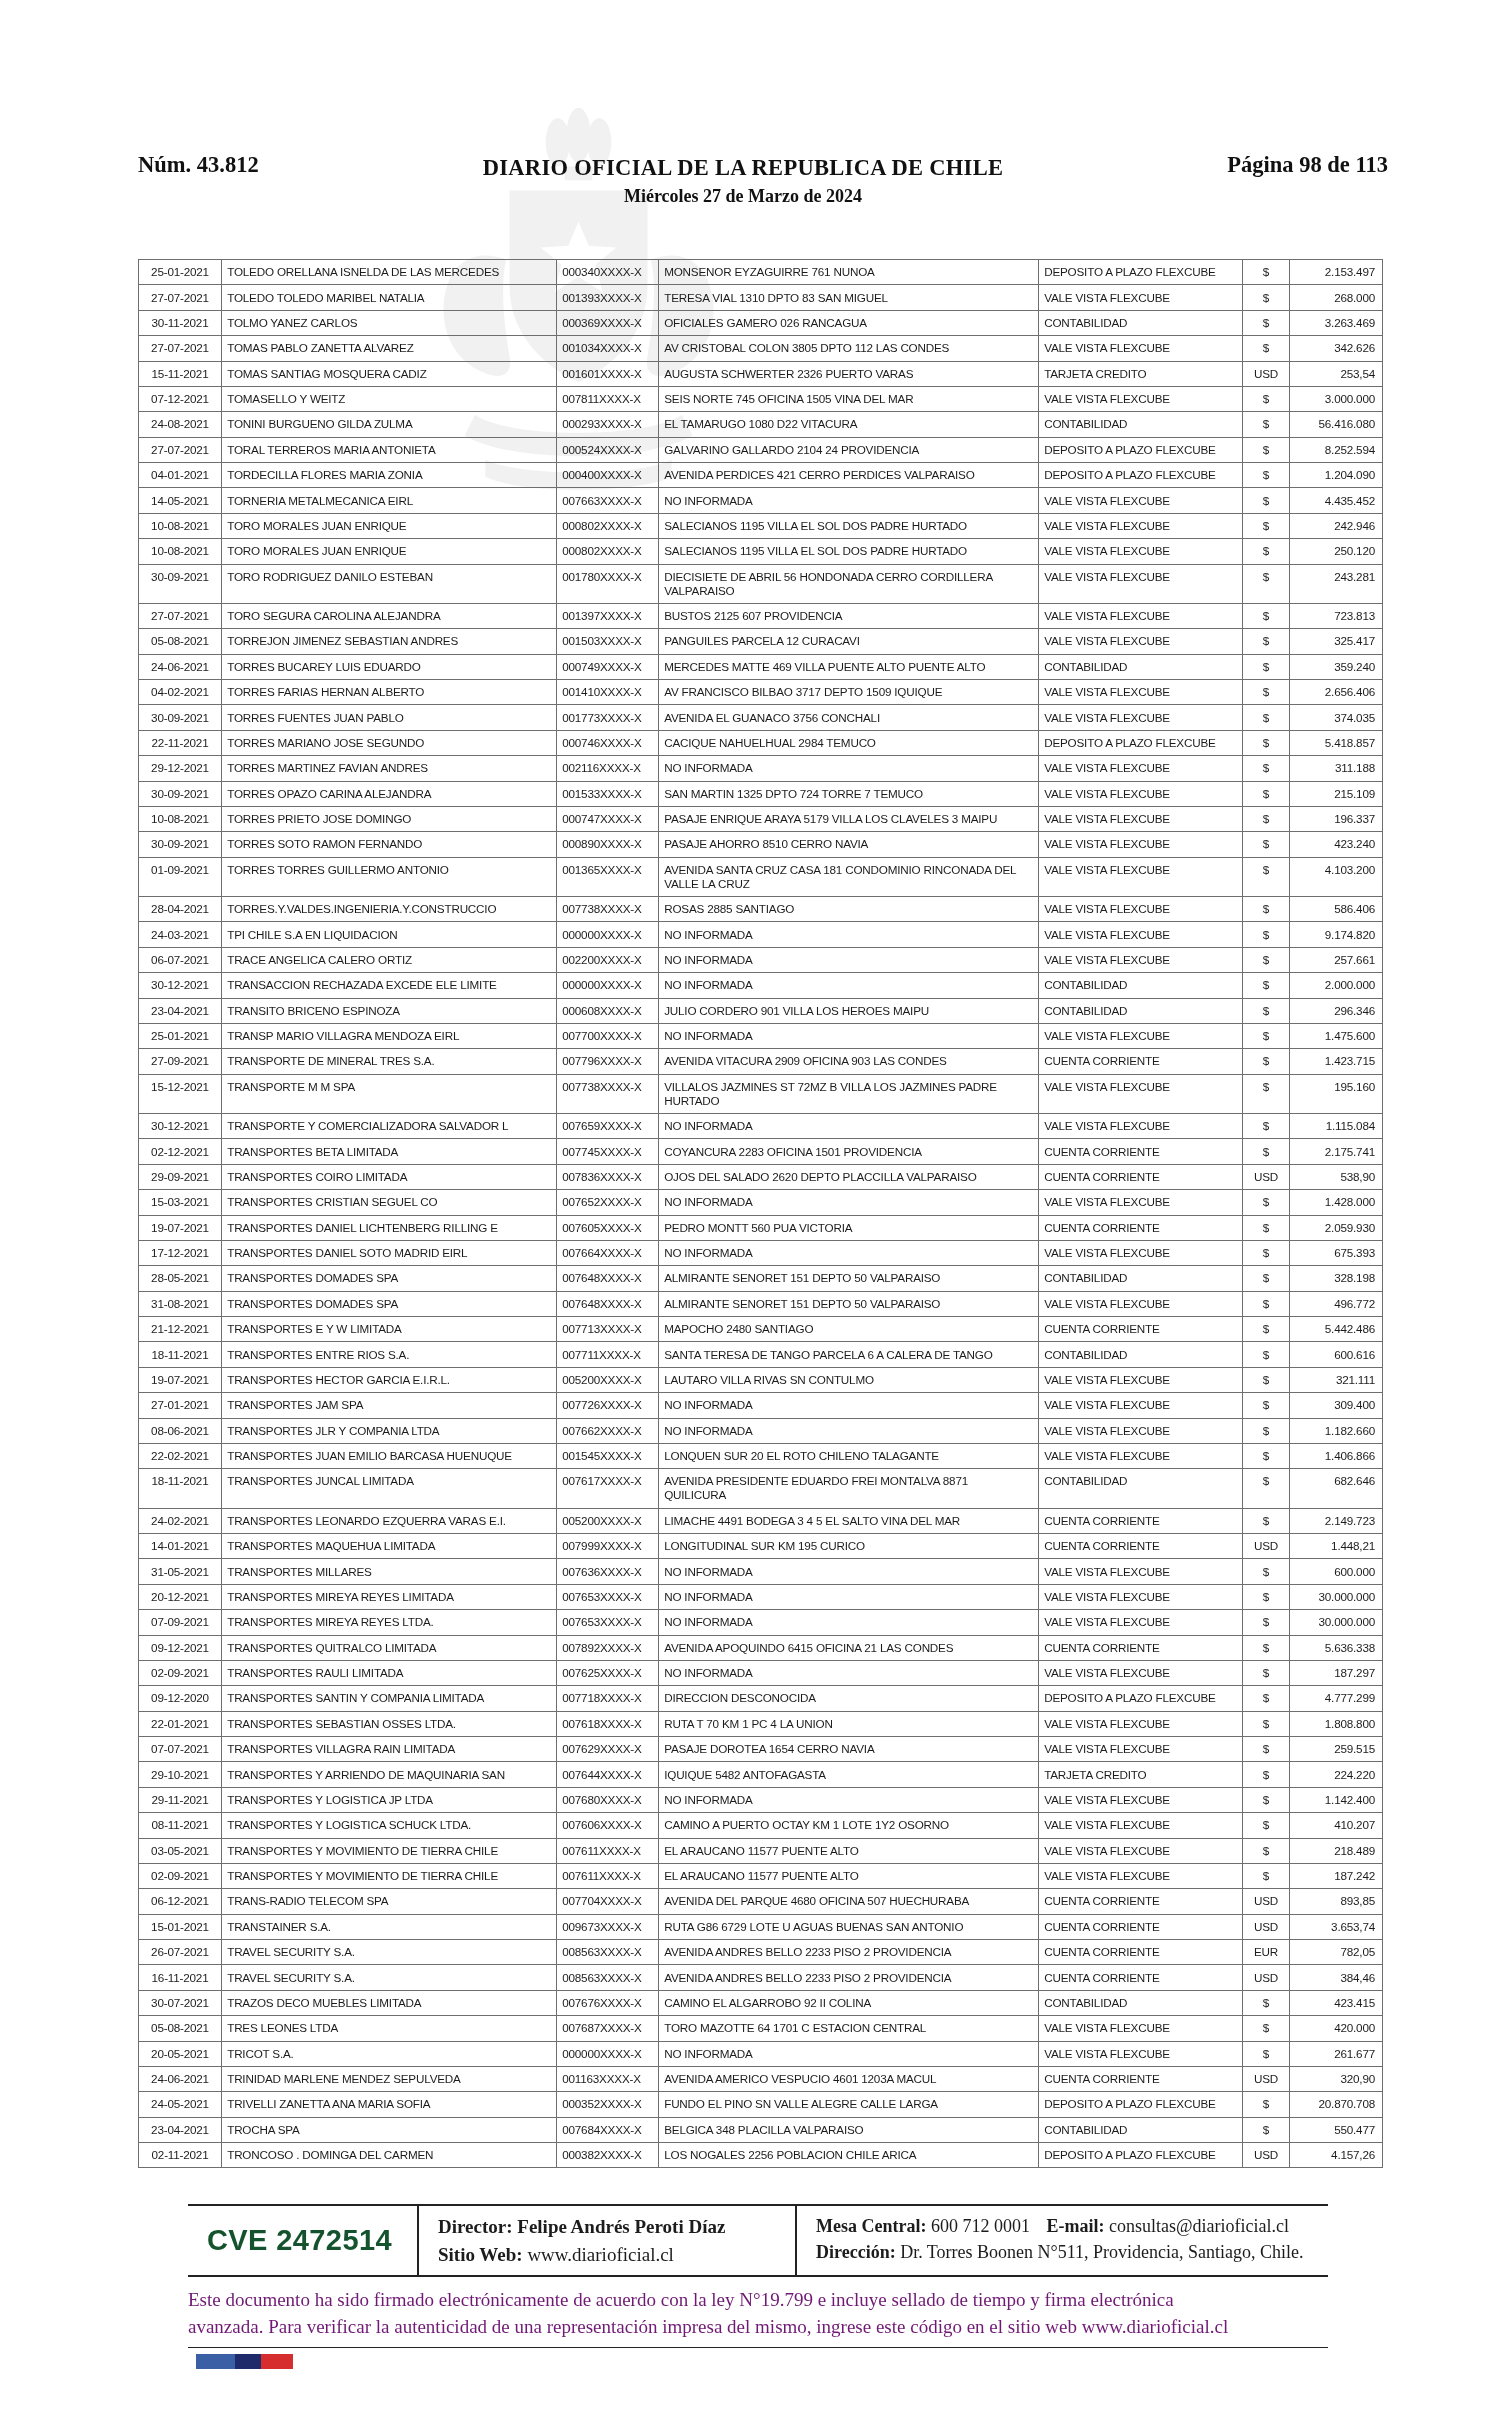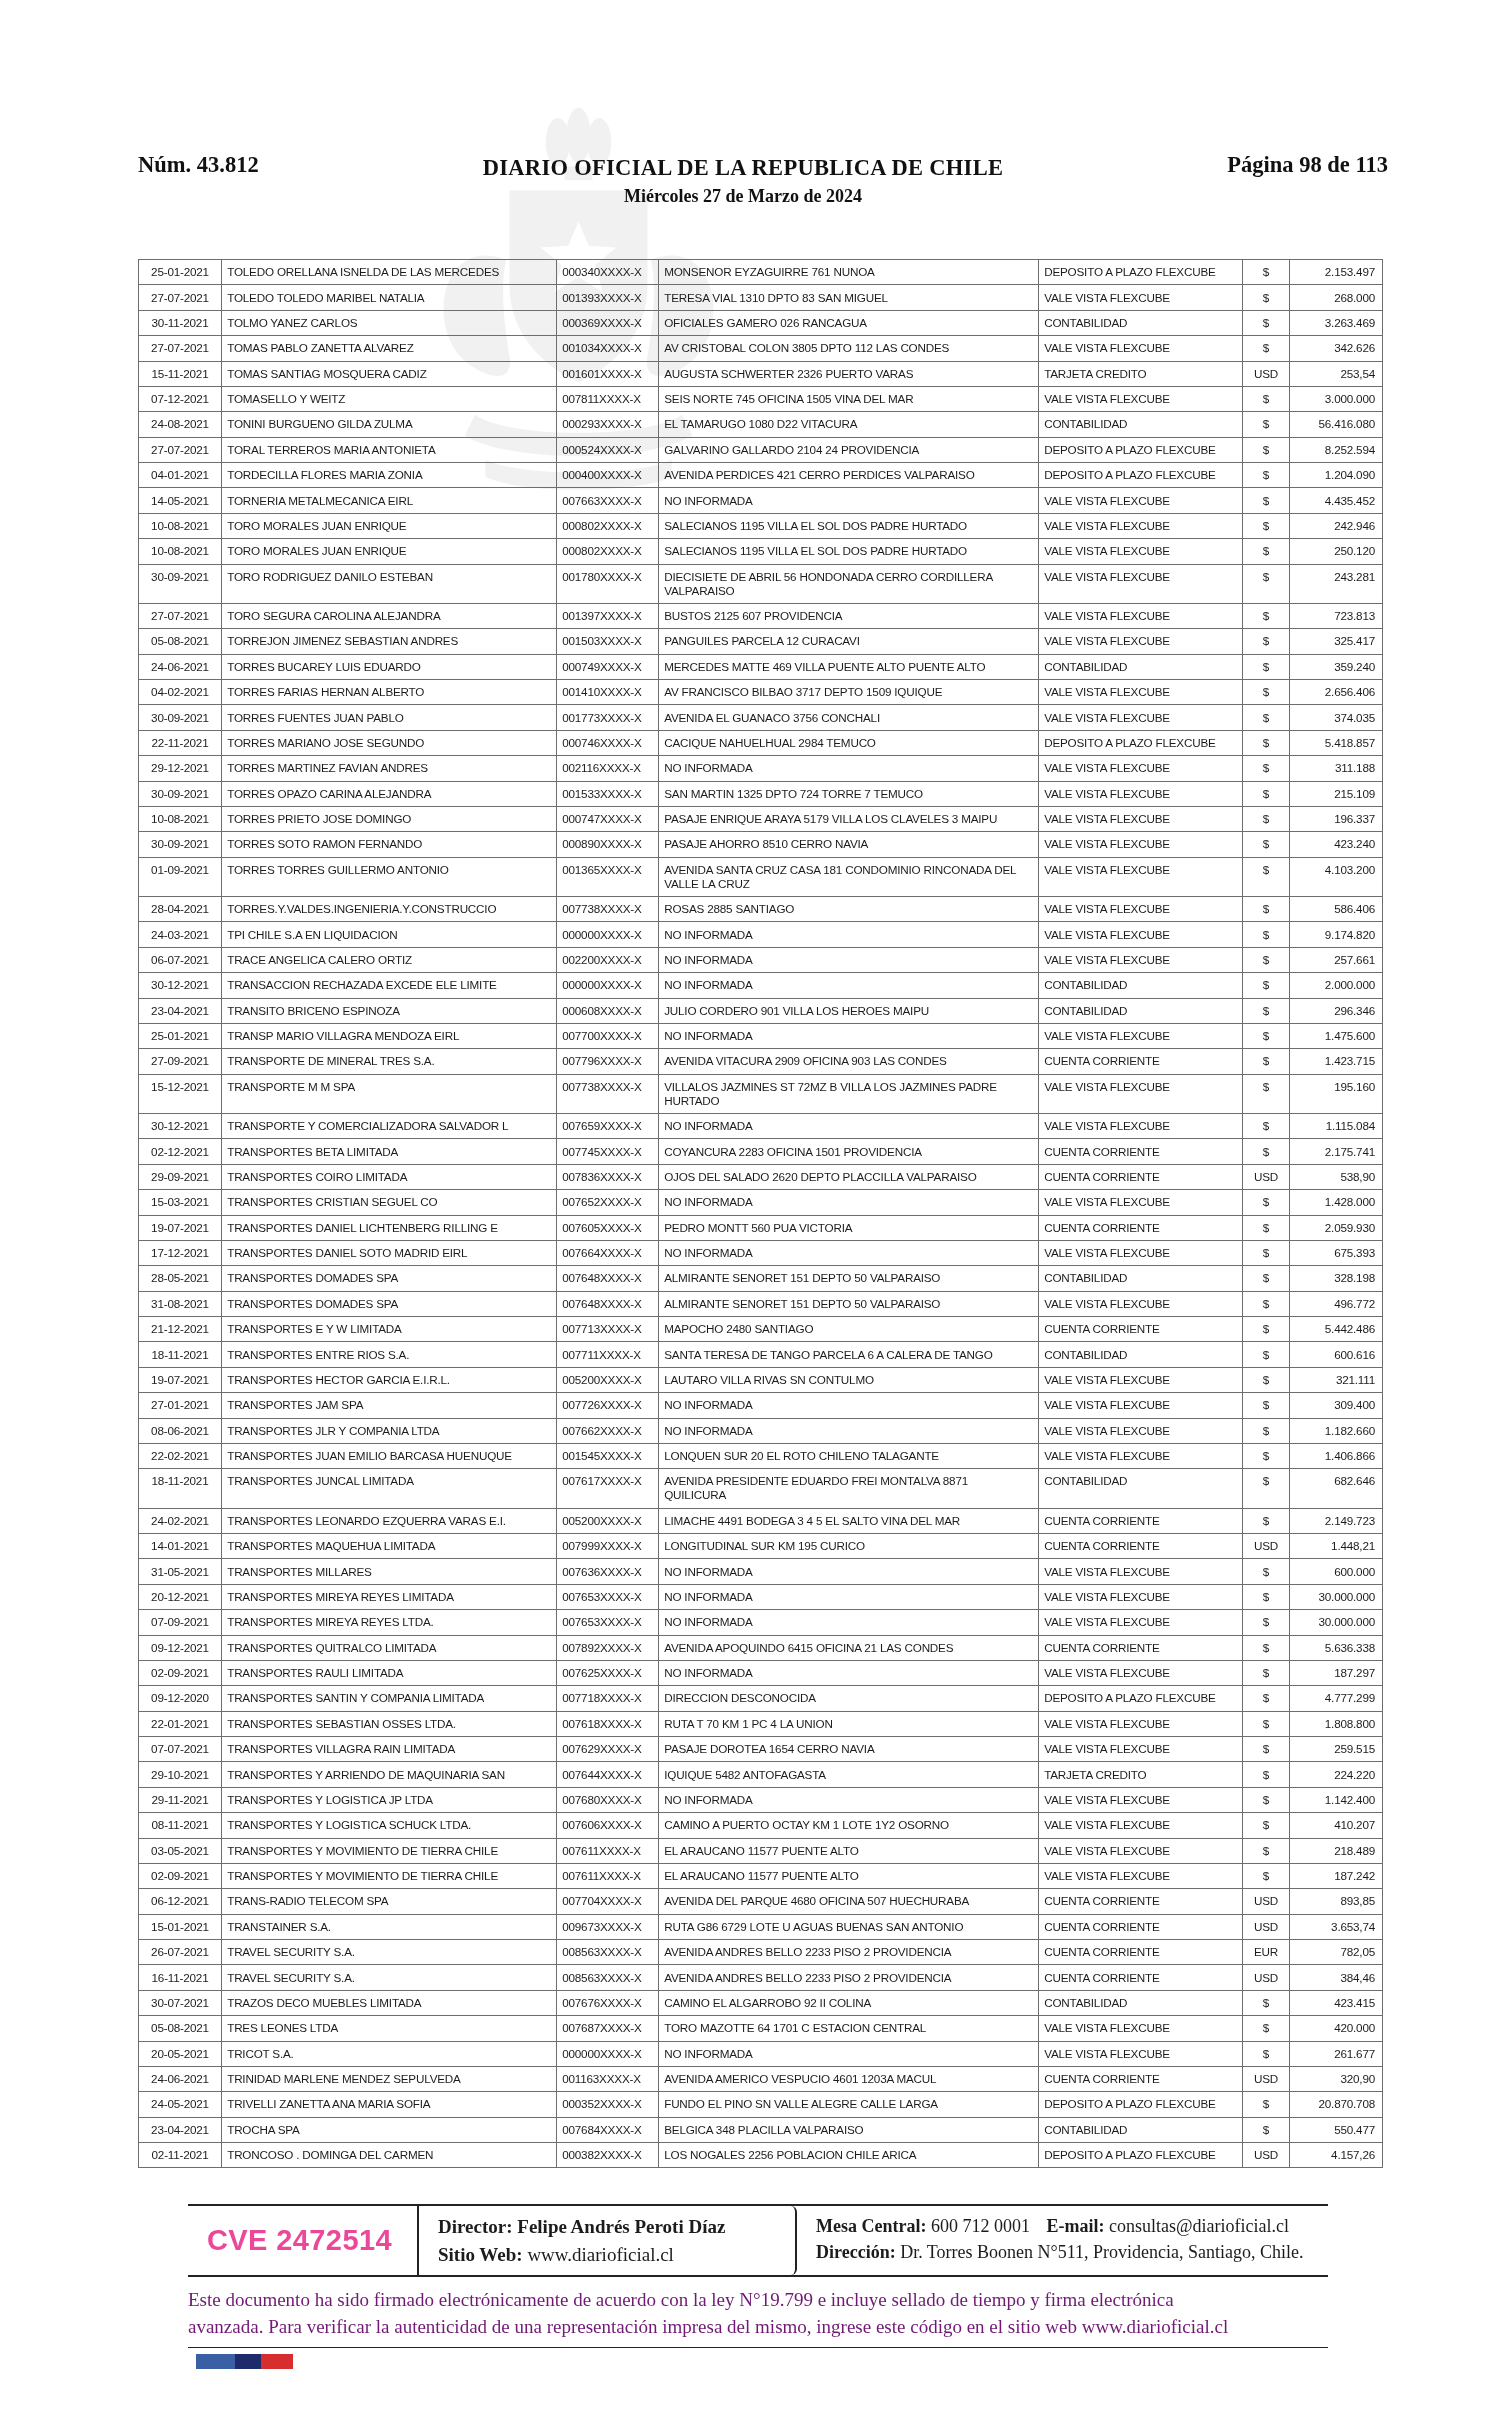--- a/index.html
+++ b/index.html
@@ -47,23 +47,23 @@
     position:absolute; top:2204px; left:188px; width:1140px;
     border-top:2.6px solid #222; border-bottom:2.6px solid #222;
     display:flex; align-items:stretch;
     font-family:"Liberation Serif", serif;
   }
   .fcell { padding:7px 0 7px 19px; }
   .cell-cve {
     width:231px; display:flex; align-items:center;
     border-right:2.6px solid #222;
     font-family:"Liberation Sans", sans-serif;
-    font-weight:bold; font-size:29px; letter-spacing:0.4px; color:#ec4899;
+    font-weight:bold; font-size:29px; letter-spacing:0.4px; color:#14532d;
   }
-  .cell-director { width:378px; border-right:2.6px solid #222; font-size:19px; line-height:1.45;border-radius:6px; }
+  .cell-director { width:378px; border-right:2.6px solid #222; font-size:19px; line-height:1.45; }
   .cell-contact { flex:1; font-size:18px; line-height:1.45; }
   .flabel { font-weight:bold; }
   .fvalue { font-weight:normal; }
   .fvalue.bold { font-weight:bold; }
 
   .legal {
     position:absolute; top:2287px; left:188px; width:1143px;
     font-family:"Liberation Serif", serif; font-size:19px; line-height:1.4; color:#701a75;
   }
   .legal-rule {

